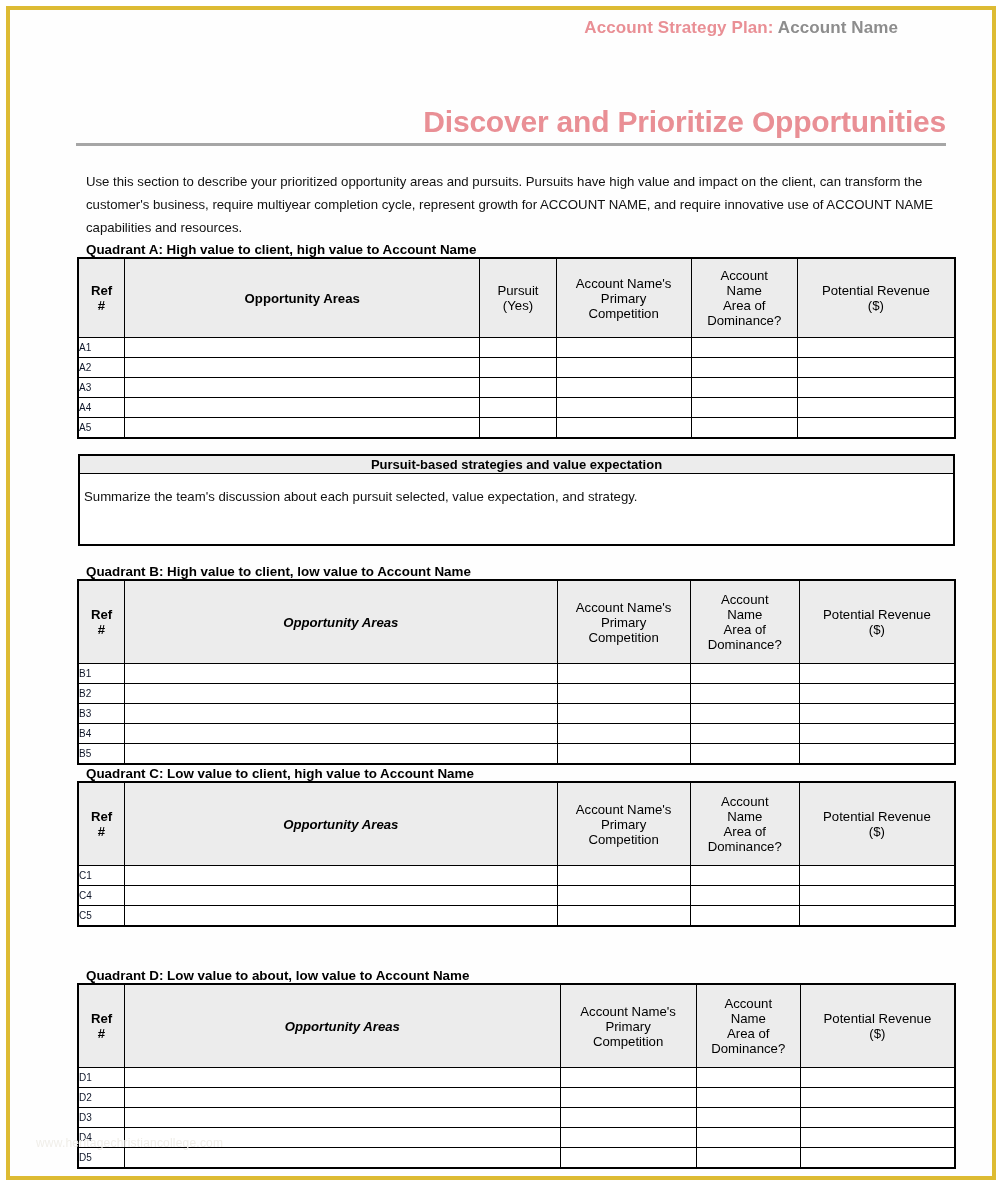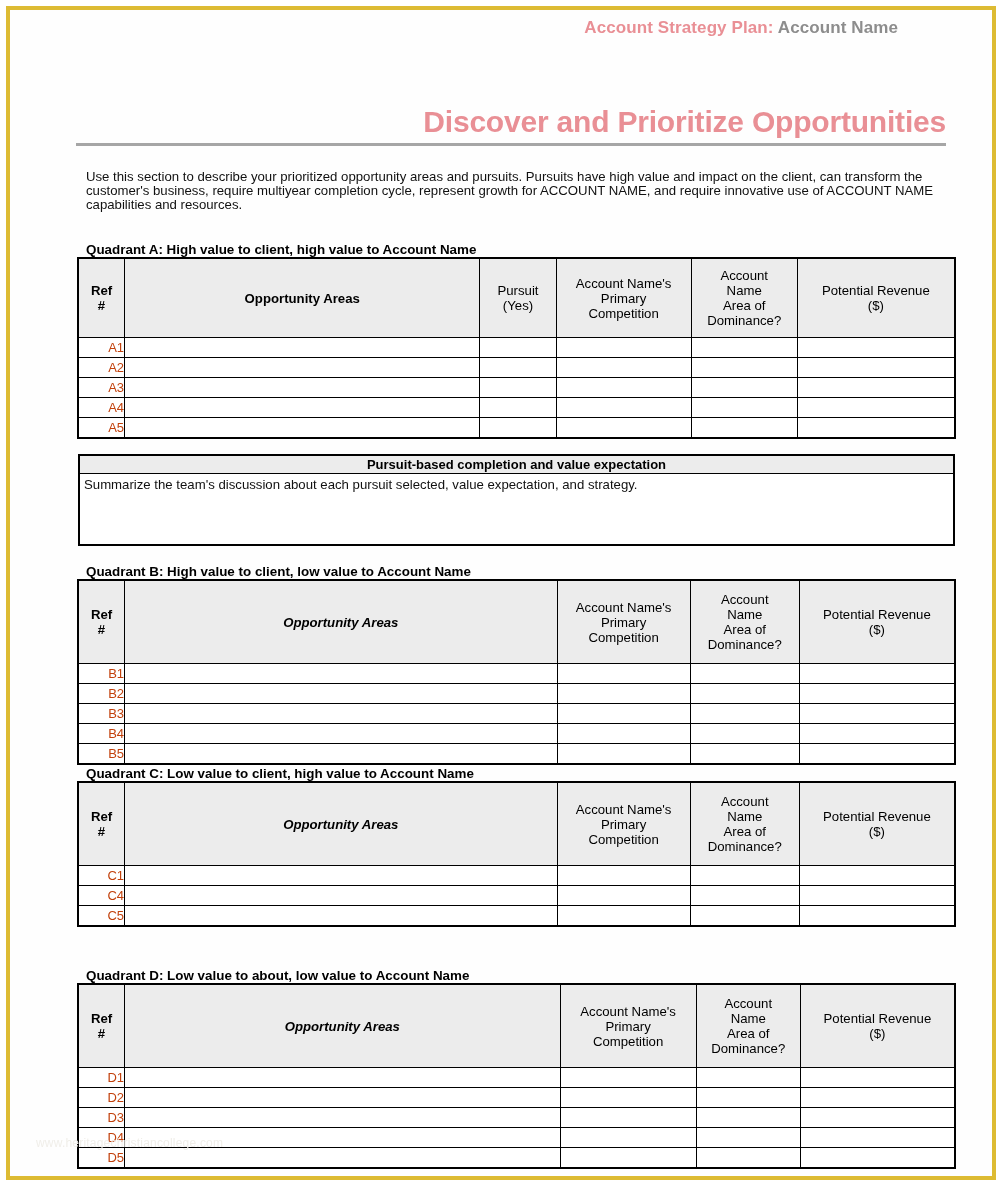--- a/index.html
+++ b/index.html
@@ -64,21 +64,21 @@
     height: 3px;
     background: #a6a6a6;
   }
 
   .intro {
     position: absolute;
     left: 86px;
     top: 170px;
     width: 862px;
     font-size: 13.2px;
-    line-height: 14px;
+    line-height: 23px;
     color: #111;
   }
 
   
   .quad-label {
     position: absolute;
     font-size: 13.4px;
     font-weight: bold;
     color: #000;
     white-space: nowrap;
@@ -100,24 +100,24 @@
     font-size: 13.2px;
     line-height: 15px;
     text-align: center;
     vertical-align: middle;
     color: #000;
     padding: 3px 2px;
   }
   th.hd.b   { font-weight: bold; }
   th.hd.bi  { font-weight: bold; font-style: italic; }
   td.refcell {
-    font-size: 13px;
-    text-align: right;
+    font-size: 10px;
+    text-align: left;
     vertical-align: middle;
-    color: #c2410c;
+    color: #0f172a;
     height: 19px;
   }
   td.blank { height: 19px; }
 
   
   table.grid { box-shadow: 0 0 0 1px #000; }
   table.grid td, table.grid th { border-width: 1px; }
 
   
   .pursuit-box {
@@ -134,21 +134,21 @@
     height: 17px;
     line-height: 17px;
     background: #ececec;
     border-bottom: 1px solid #000;
     text-align: center;
     font-size: 13px;
     font-weight: bold;
     color: #000;
   }
   .pursuit-body {
-    padding: 3px 4px 0 4px;
+    padding: 15px 4px 0 4px;
     font-size: 13.2px;
     line-height: 16px;
     color: #111;
   }
 
   .watermark {
     position: absolute;
     left: 36px;
     top: 1136px;
     font-size: 12px;
@@ -250,21 +250,21 @@
           <td class="blank"></td>
           <td class="blank"></td>
           <td class="blank"></td>
           <td class="blank"></td>
           <td class="blank"></td>
         </tr>
       </tbody>
   </table>
 
   <div class="pursuit-box">
-    <div class="pursuit-title">Pursuit-based completion and value expectation</div>
+    <div class="pursuit-title">Pursuit-based strategies and value expectation</div>
     <div class="pursuit-body">Summarize the team's discussion about each pursuit selected, value expectation, and strategy.</div>
   </div>
 
   <div class="quad-label" style="left:86px; top:564px;">Quadrant B: High value to client, low value to Account Name</div>
 
   <table class="grid" id="table-b" style="left:78px; top:580px; width:877px;">
     <colgroup>
       <col style="width:46px">
         <col style="width:432px">
       <col style="width:133px">

